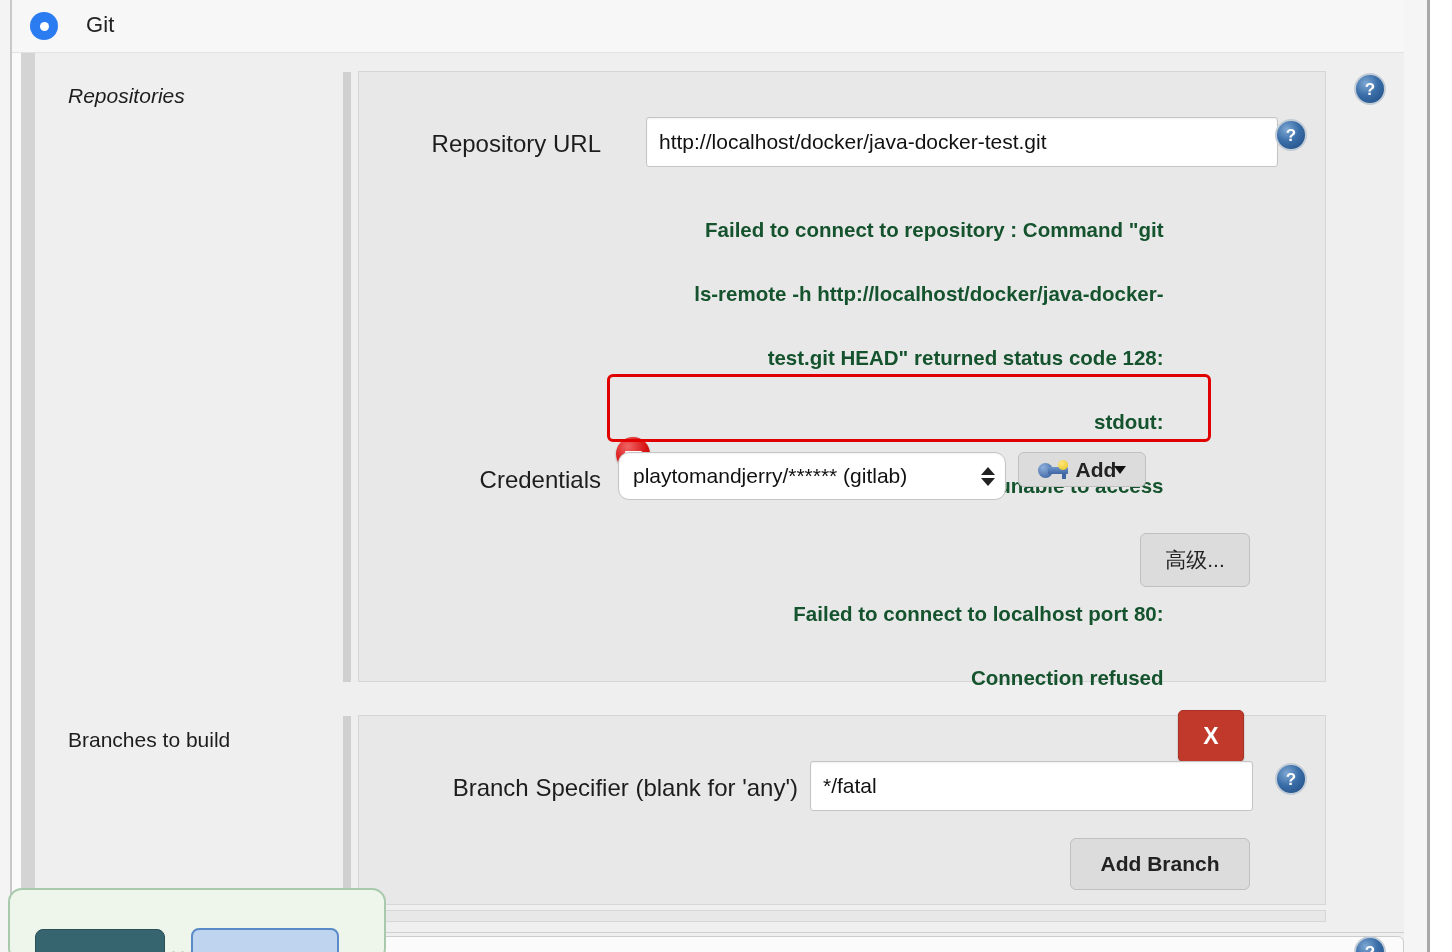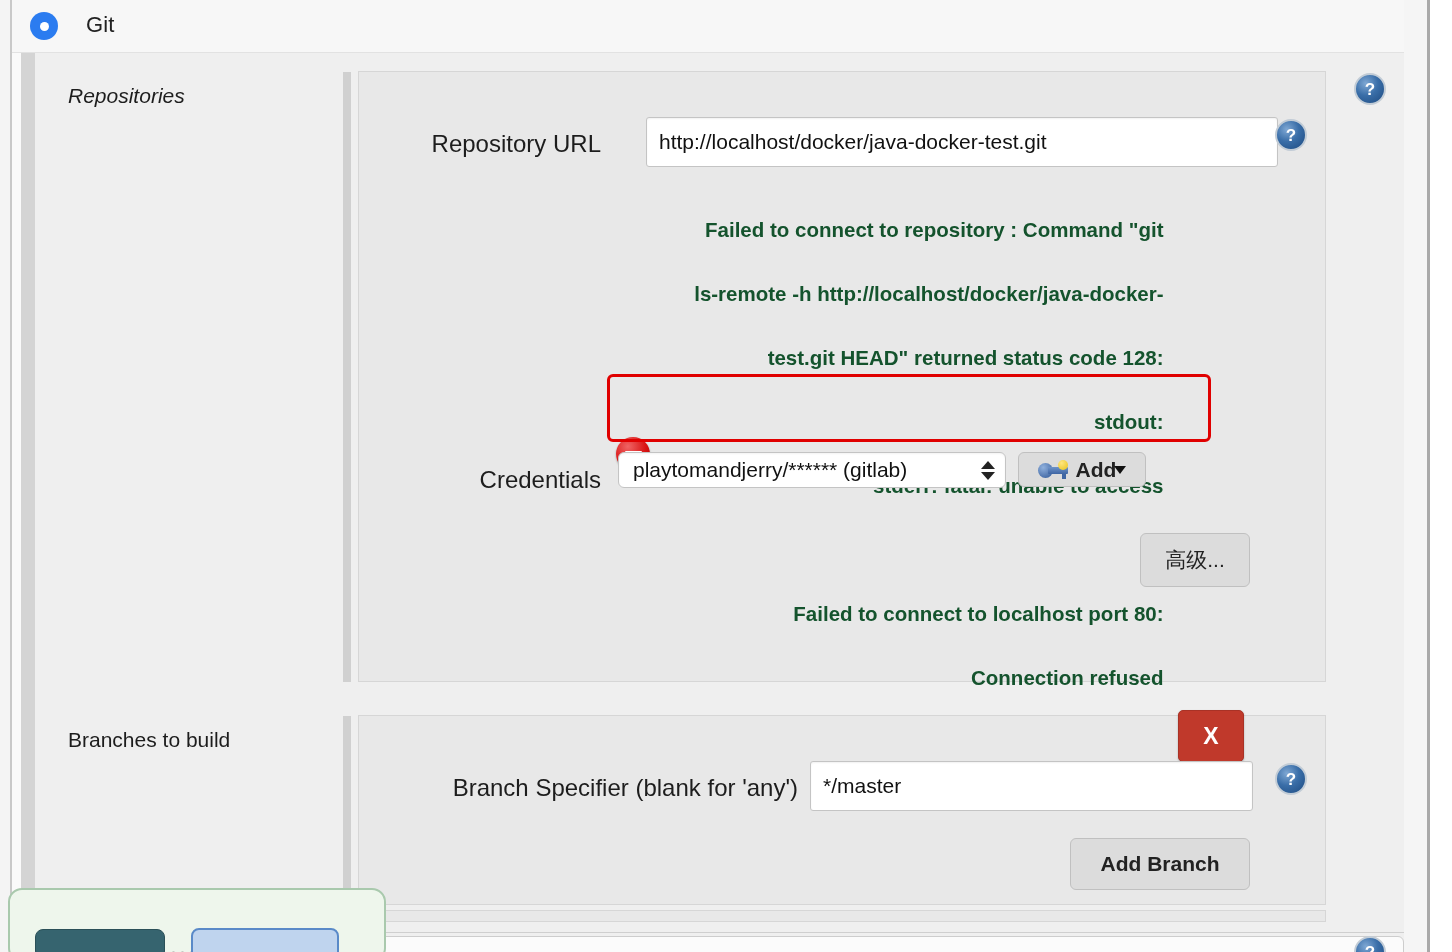--- a/index.html
+++ b/index.html
@@ -215,21 +215,21 @@
       <br>
       <span>Failed to connect to localhost port 80:</span><br>
       <span>Connection refused</span>
     </span>
   </div>
 
   <div class="err-highlight" style="left:607px;top:374px;width:604px;height:68px;"></div>
 
   <div class="flabel" style="position:absolute;left:413px;top:466px;width:188px;">Credentials</div>
 
-  <div class="select" style="position:absolute;left:618px;top:452px;width:388px;height:36px;">
+  <div class="select" style="position:absolute;left:618px;top:452px;width:388px;height:48px;border-radius:11px;">
     <span>playtomandjerry/****** (gitlab)</span>
     <span class="spin">
       <i class="up"></i>
         <i class="dn"></i>
     </span>
   </div>
 
   <div class="btn" style="position:absolute;left:1018px;top:452px;width:128px;height:35px;">
     <span class="key-icon">
       <span class="bow"></span>
@@ -246,21 +246,21 @@
   <div class="sec-label" style="left:68px;top:728px;">Branches to build</div>
 
   <div class="tick" style="left:343px;top:716px;height:190px;"></div>
 
   <div class="panel" style="left:358px;top:715px;width:968px;height:190px;"></div>
 
   <div class="xbtn" style="left:1178px;top:710px;width:64px;height:50px;">X</div>
 
   <div class="flabel" style="position:absolute;left:413px;top:774px;width:385px;">Branch Specifier (blank for 'any')</div>
 
-  <div class="textfield" style="position:absolute;left:810px;top:761px;width:443px;height:50px;">*/master</div>
+  <div class="textfield" style="position:absolute;left:810px;top:761px;width:443px;height:50px;">*/fatal</div>
 
   <div class="help-icon" style="position:absolute;left:1275px;top:763px;">?</div>
 
   <div class="btn" style="position:absolute;left:1070px;top:838px;width:180px;height:52px;">Add Branch</div>
 
   <div class="bottom-block" style="left:358px;top:910px;width:968px;height:12px;"></div>
   <div class="bottom-divider" style="left:358px;top:932px;width:1046px;"></div>
   <div class="bottom-panel" style="left:368px;top:936px;width:1036px;height:30px;"></div>
   <div class="help-icon" style="position:absolute;left:1354px;top:936px;">?</div>
 

